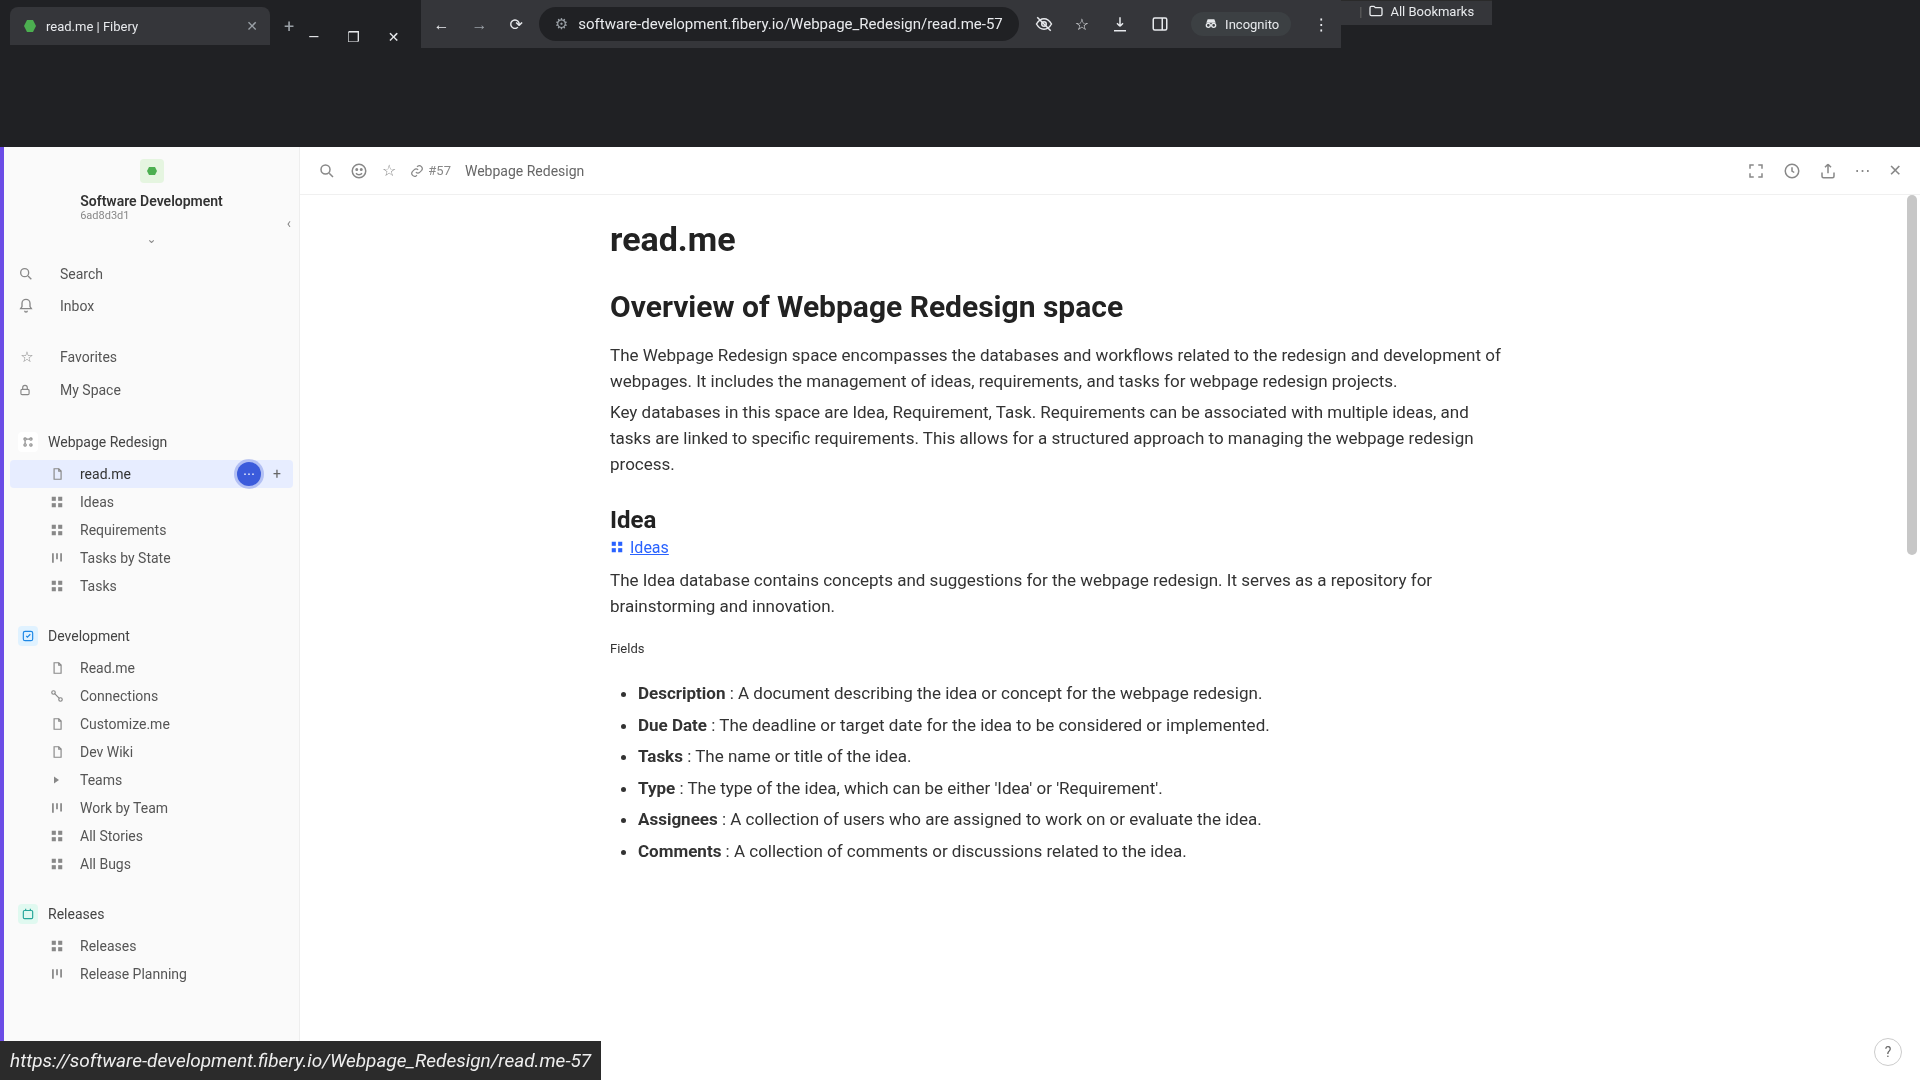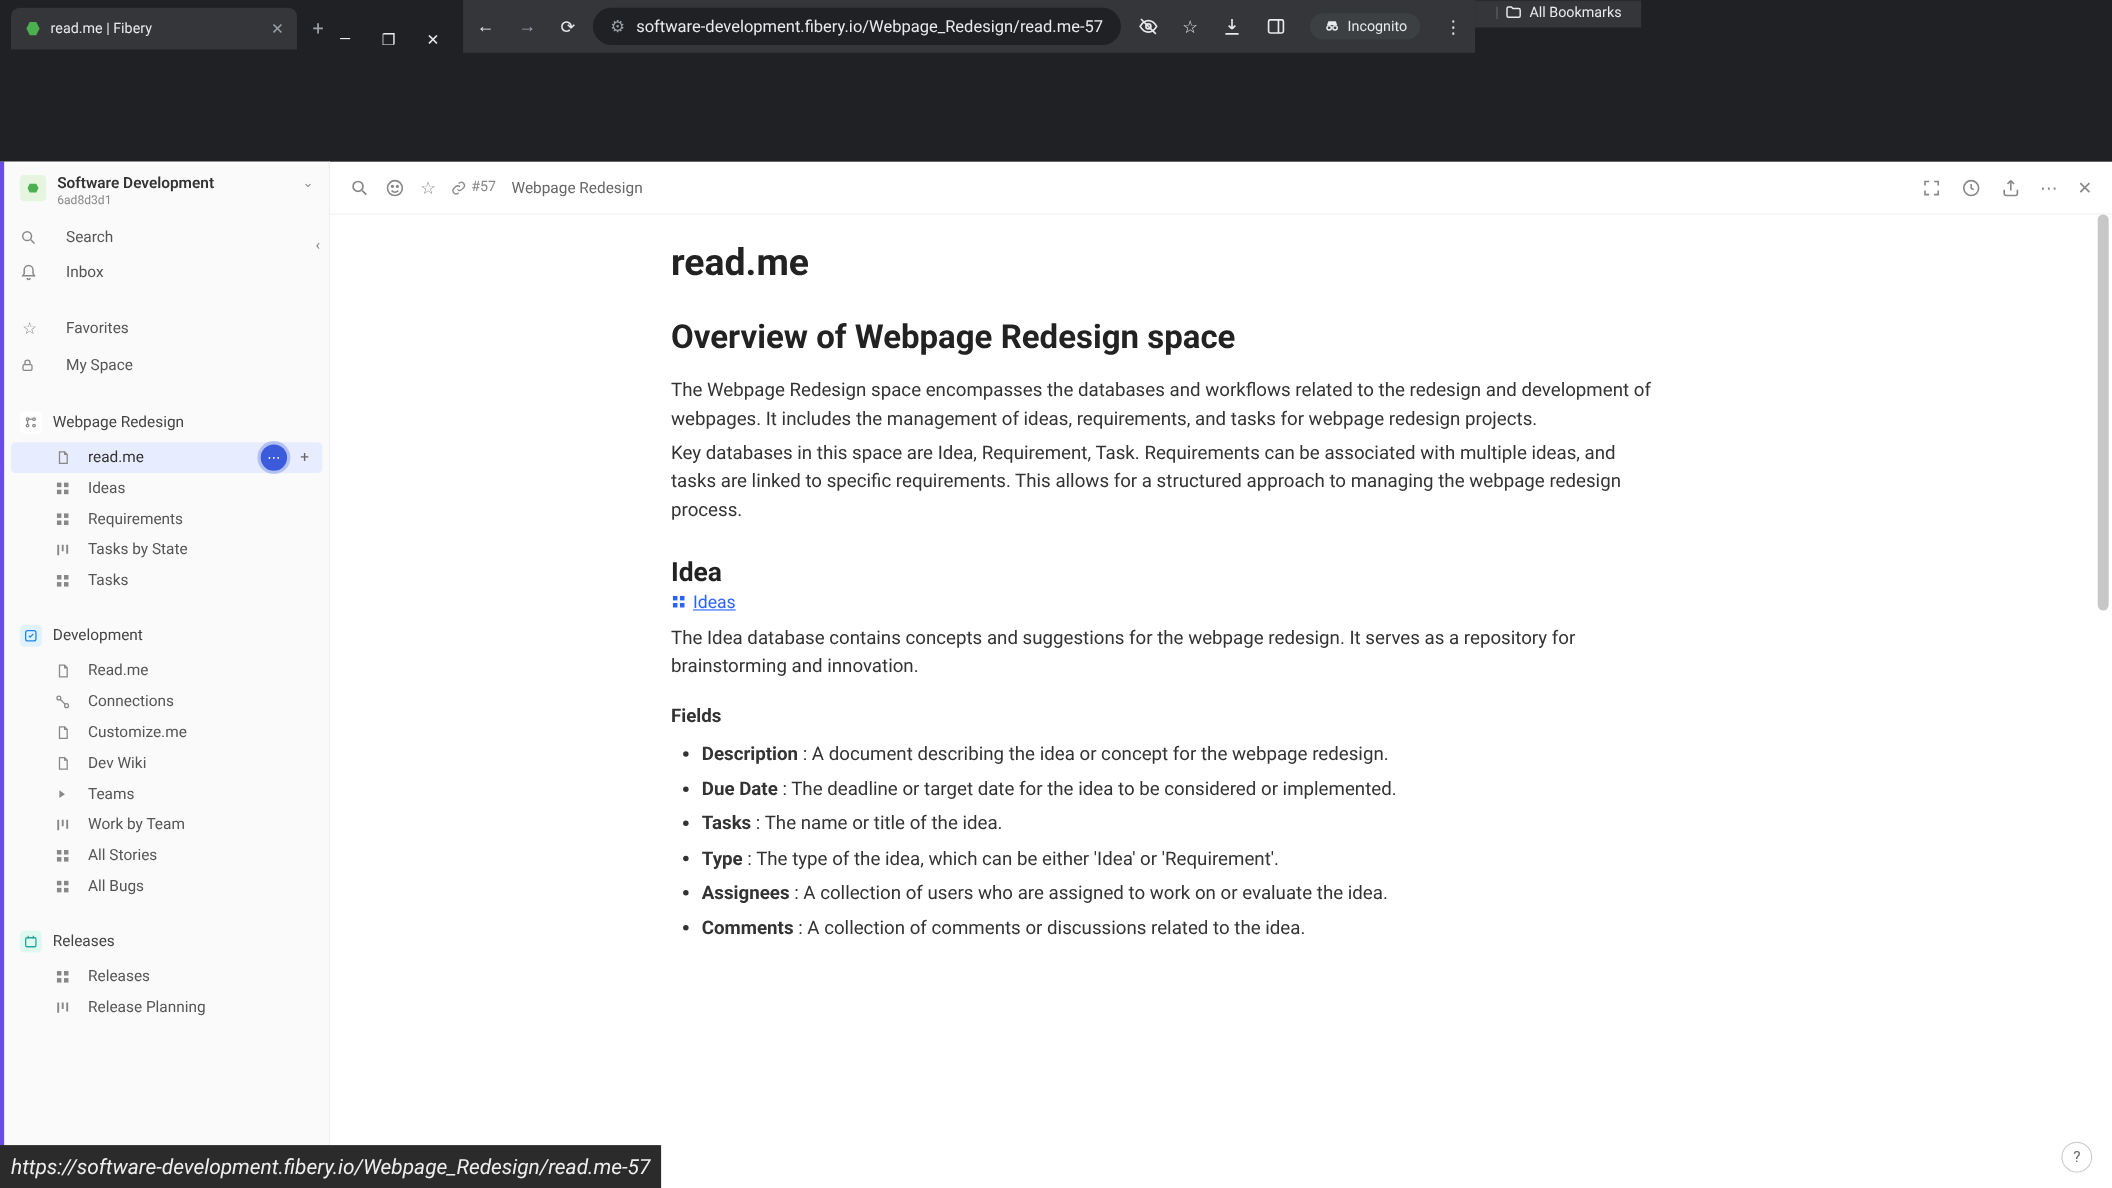--- a/index.html
+++ b/index.html
@@ -21,21 +21,21 @@
 .url-area .urltext { color: #e8eaed; }
 .right-icons { display: flex; gap: 22px; color: #e8eaed; align-items:center; }
 .incognito-pill { background: #3c4043; border-radius: 16px; padding: 4px 12px; display:flex; align-items:center; gap:6px; font-size:13px; }
 
 .bookmarkbar { height: 22px; background: #35363a; border-top: 1px solid #2a2a2a; display:flex; justify-content:flex-end; align-items:center; padding: 10px 18px 14px; color:#e8eaed; font-size:13px; gap:6px;}
 
 
 .app { position: absolute; top: 147px; left: 0; right: 0; bottom: 0; background: #fff; display: flex; }
 .app-left-rail { width: 4px; background: #6b4ce6; height: 100%; }
 .sidebar { width: 296px; border-right: 1px solid #eee; background: #fafafa; display:flex; flex-direction:column; position:relative; }
-.workspace-header { padding: 12px 14px; display:flex; align-items:flex-start; gap:10px; }
+.workspace-header { padding: 12px 14px; display:flex; align-items:center; gap:10px;flex-direction:column; }
 .ws-icon { width: 24px; height: 24px; border-radius: 4px; background: #e5f5e0; display:flex; align-items:center; justify-content:center; color:#4caf50; font-size:14px; }
 .ws-text { flex:1; }
 .ws-name { font-size: 14px; font-weight: 600; color: #333; }
 .ws-id { font-size: 11px; color: #888; }
 .ws-chevron { color: #888; font-size: 12px; }
 
 .side-item { display:flex; align-items:center; gap:24px; padding: 8px 14px; font-size: 14px; color: #555; cursor:pointer; }
 .side-item .icon { width:18px; text-align:center; color:#888; font-size:15px; }
 .side-section { margin-top: 18px; }
 .side-space { display:flex; align-items:center; gap:10px; padding: 8px 14px; font-size:14px; color:#444; }
@@ -54,21 +54,21 @@
 .breadcrumb-txt { color:#666; font-size:14px; }
 .toolbar-right { margin-left:auto; display:flex; gap:18px; color:#888; align-items:center; }
 
 .content-wrap { flex:1; overflow-y:auto; padding: 24px 0 40px 0; }
 .doc { max-width: 900px; margin-left: 310px; }
 .doc h1 { font-size: 34px; font-weight:700; margin-bottom: 30px; color:#222; }
 .doc h2 { font-size: 30px; font-weight:700; margin: 26px 0 18px; color:#222; }
 .doc h3 { font-size: 24px; font-weight:700; margin: 28px 0 4px; color:#222; }
 .doc p { font-size: 17px; line-height: 1.55; color:#333; margin-bottom: 4px; }
 .doc .link-ref { color:#2962ff; font-size:16px; display:inline-flex; align-items:center; gap:6px; margin-bottom: 10px; text-decoration:underline; }
-.doc .fields-label { font-weight:700; font-size:17px; margin: 22px 0 10px; }
+.doc .fields-label { font-weight:400; font-size:13px; margin: 22px 0 22px; }
 .doc ul { padding-left: 28px; }
 .doc li { font-size: 17px; line-height:1.85; color:#333; }
 .doc li b { font-weight:700; }
 
 .scrollbar-track { position:absolute; right:2px; top:48px; width:12px; height: calc(100% - 48px); }
 .scrollbar-thumb { position:absolute; top:0; width:10px; height:360px; background: #c7c7c7; border-radius:5px; right:1px; }
 
 .status-bar { position:absolute; left:0; bottom:0; background:#2b2b2b; color:#eee; font-size:19px; padding:8px 10px;font-style:italic; }
 .help-fab { position:absolute; right:18px; bottom:14px; width:28px; height:28px; border-radius:50%; border:1px solid #ccc; background:#fff; color:#666; display:flex; align-items:center; justify-content:center; font-size:14px; }
 

